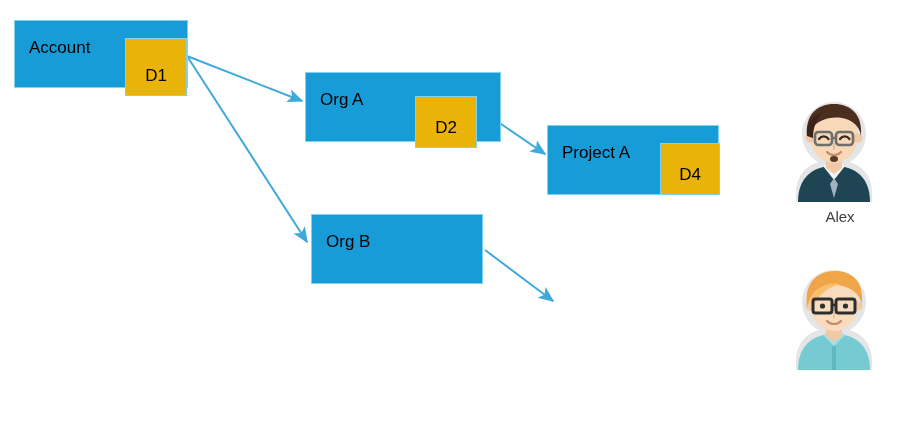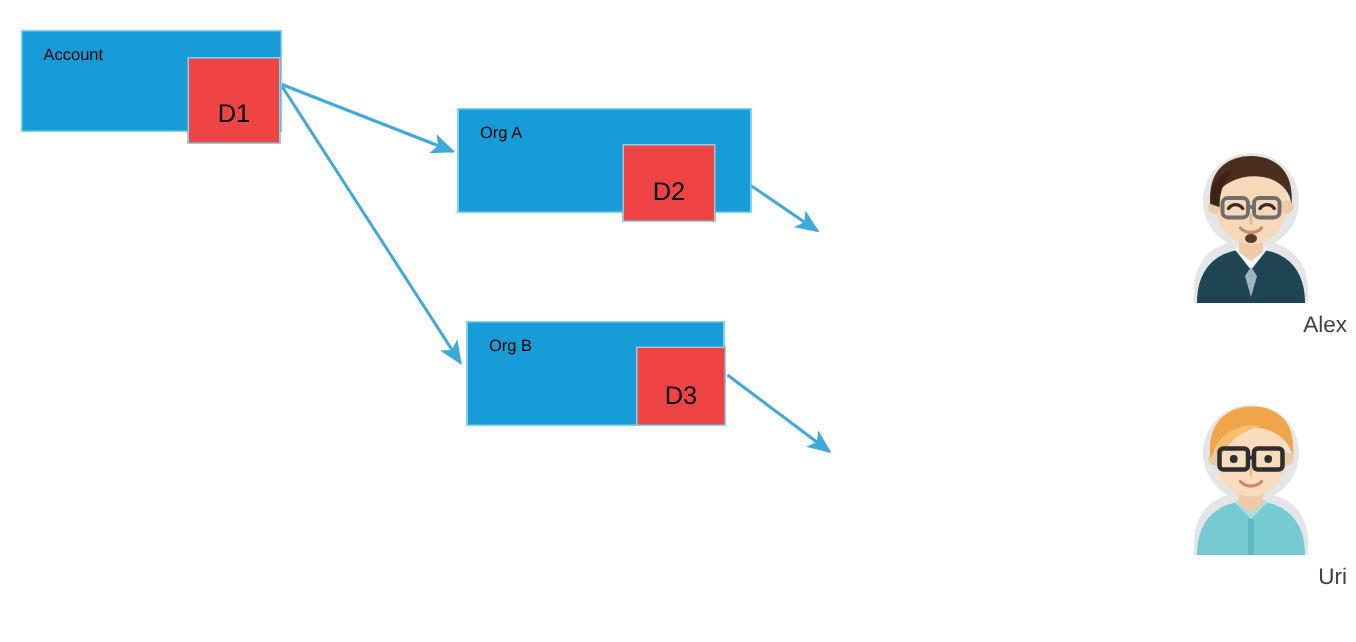--- a/index.html
+++ b/index.html
@@ -24,30 +24,30 @@
   }
   .node-main {
     position: absolute;
     background: #189CD8;
     border: 1px solid #7FD3F0;
     box-sizing: border-box;
   }
   .node-label {
     position: absolute;
     left: 14px;
-    top: 6px;
-    font-size: 11px;
+    top: 17px;
+    font-size: 17px;
     line-height: 20px;
     color: #000000;
     white-space: nowrap;
     font-family: "Liberation Sans", sans-serif;
   }
   .node-badge {
     position: absolute;
-    background: #ef4444;
+    background: #eab308;
     border: 1px solid #7FD3F0;
     box-sizing: border-box;
   }
   .badge-label {
     position: absolute;
     left: 0;
     right: 0;
     bottom: 9px;
     text-align: center;
     font-size: 17px;
@@ -72,21 +72,21 @@
   }
   .person-avatar {
     position: absolute;
     left: 0;
     top: 0;
   }
   .person-name {
     position: absolute;
     left: 0;
     width: 116px;
-    text-align: right;
+    text-align: center;
     font-size: 15px;
     line-height: 18px;
     color: #404040;
     font-family: "Liberation Sans", sans-serif;
   }
 </style>
 </head>
 <body>
 
 <div id="canvas">
@@ -118,25 +118,30 @@
     </div>
     <div class="node-badge" style="left:110px; top:24px; width:62px; height:52px;">
       <div class="badge-label">D2</div>
     </div>
   </div>
 
   <div class="node" style="left:311px; top:214px; width:176px; height:78px;padding-left:20px;">
     <div class="node-main" style="left:0; top:0; width:172px; height:70px;">
       <div class="node-label">Org B</div>
     </div>
-    <div class="node-badge" style="left:113px; top:17px; width:60px; height:53px;">
-      <div class="badge-label">D3</div>
-    </div>
-  </div>
-
+  </div>
+
+  <div class="node" style="left:547px; top:125px; width:176px; height:78px;">
+    <div class="node-main" style="left:0; top:0; width:172px; height:70px;">
+      <div class="node-label">Project A</div>
+    </div>
+    <div class="node-badge" style="left:113px; top:18px; width:60px; height:52px;">
+      <div class="badge-label">D4</div>
+    </div>
+  </div>
 
   <div class="node" style="left:555px; top:272px; width:176px; height:78px;">
   </div>
 
   <div class="person" style="left:782px; top:98px; width:116px; height:132px;">
     <svg class="person-avatar" width="104" height="104" viewBox="0 0 104 104" xmlns="http://www.w3.org/2000/svg">
 
       <path d="M14 96 C14 74 28 62 52 62 C76 62 90 74 90 96 L90 104 L14 104 Z" fill="#E3E5E6"></path>
       <circle cx="52" cy="36" r="32" fill="#E3E5E6"></circle>
 
@@ -198,16 +203,15 @@
       <rect x="54" y="33" width="19" height="14" rx="2.5" fill="none" stroke="#2E2E2E" stroke-width="3"></rect>
       <line x1="50" y1="39" x2="54" y2="39" stroke="#2E2E2E" stroke-width="2.6"></line>
 
       <circle cx="40.5" cy="40" r="2.6" fill="#2E2E2E"></circle>
       <circle cx="63.5" cy="40" r="2.6" fill="#2E2E2E"></circle>
 
       <path d="M52 46 L52 51" stroke="#E6BD97" stroke-width="1.8" stroke-linecap="round"></path>
 
       <path d="M45 55 C48.5 59 55.5 59 59 55" fill="none" stroke="#C98B6B" stroke-width="2.2" stroke-linecap="round"></path>
     </svg>
-    <div class="person-name" style="top:110px;">Uri</div>
   </div>
 
 </div>
 
 </body></html>

